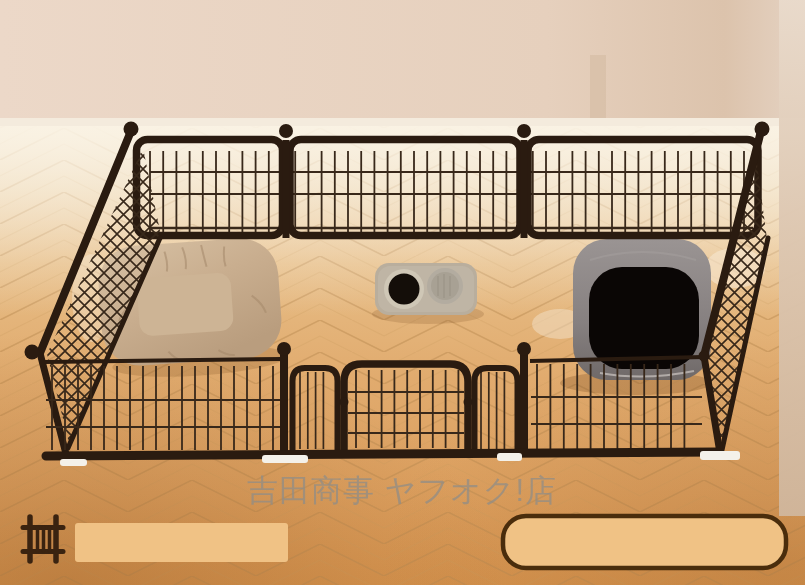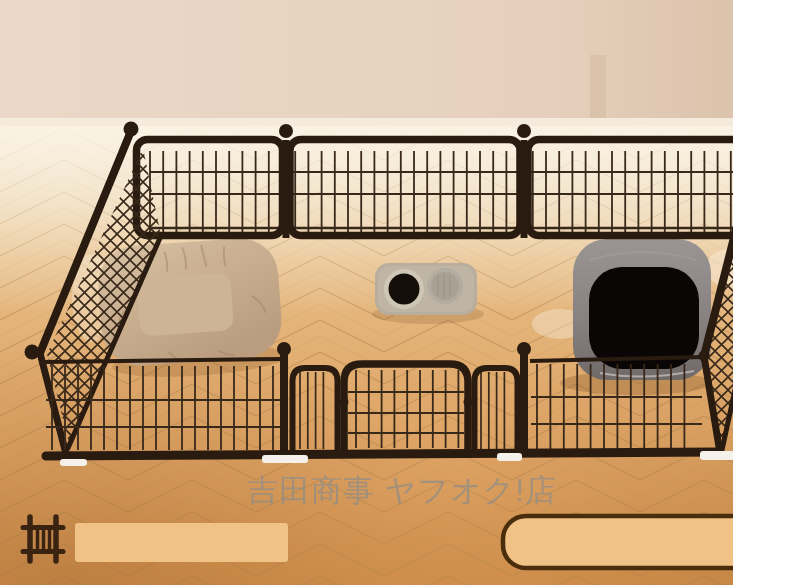--- a/index.html
+++ b/index.html
@@ -1,16 +1,16 @@
 <!DOCTYPE html>
 <html><head>
 <meta charset="utf-8">
 <style>
   html,body{margin:0;padding:0;background:#ffffff;}
-  .stage{position:relative;width:733px;height:585px;overflow:hidden;font-family:"Liberation Sans",sans-serif;text-decoration:underline;}
+  .stage{position:relative;width:805px;height:585px;overflow:hidden;font-family:"Liberation Sans",sans-serif;text-decoration:underline;}
   .stage svg{position:absolute;left:0;top:0;display:block;}
   .wm{font-family:"Liberation Sans","DejaVu Sans",sans-serif;font-size:31px;letter-spacing:1px;opacity:0.72;}
 </style>
 </head>
 <body>
 
 <div class="stage">
 <svg id="scene" width="805" height="585" viewBox="0 0 805 585">
   <defs>
     <linearGradient id="lgWall" x1="0" y1="0" x2="1" y2="0">

